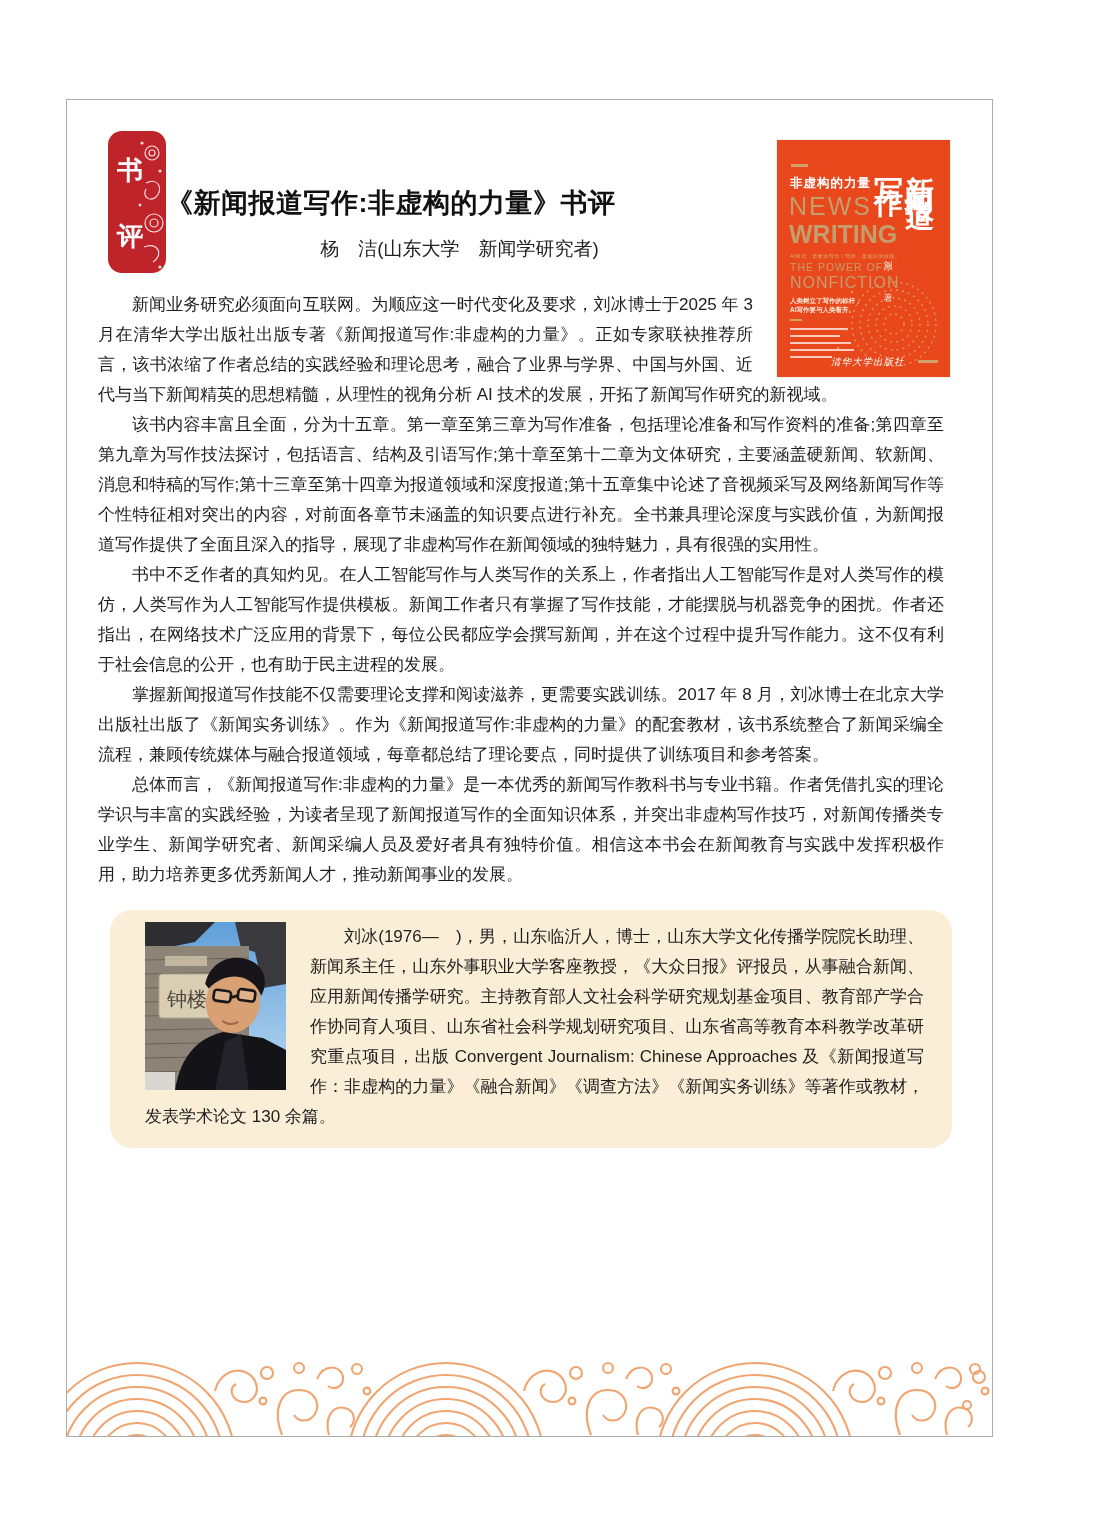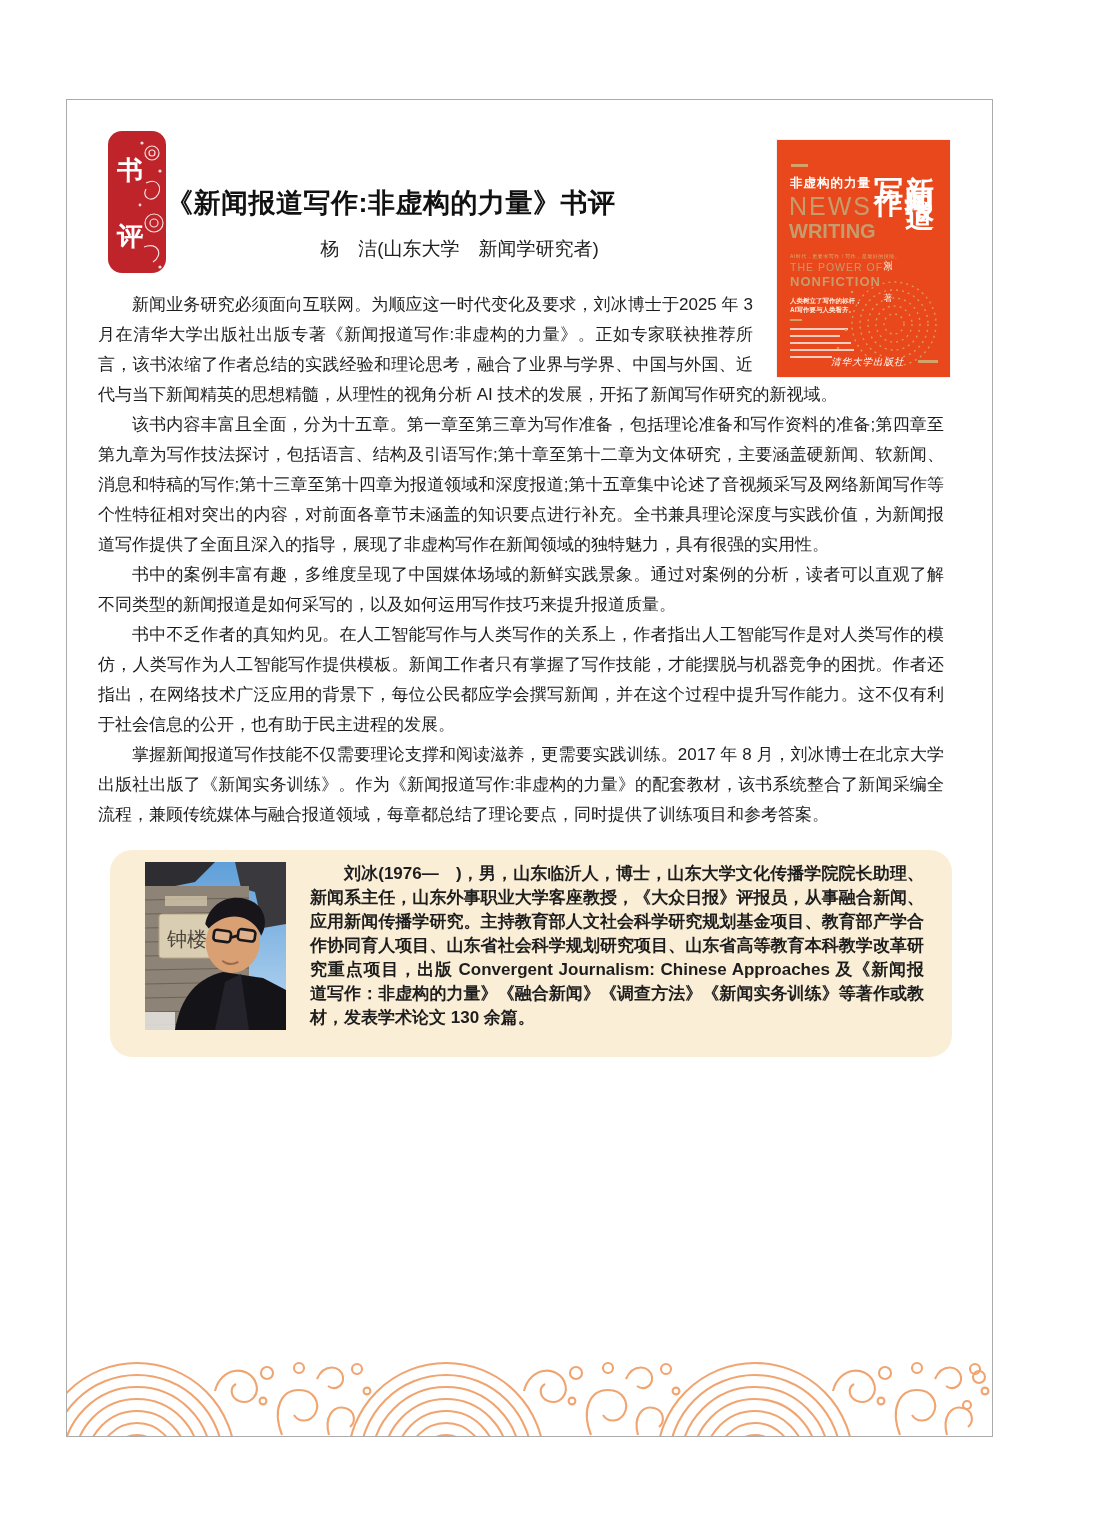--- a/index.html
+++ b/index.html
@@ -16,24 +16,24 @@
   .badge .ch.top{top:26px;}
   .badge .ch.bot{top:92px;}
   .badge svg{position:absolute;right:0;top:0;}
 
   
   .cover{float:right;position:relative;width:173px;height:237px;margin:40px -6px 0 24px;
          background:#e8481c;overflow:hidden;box-shadow:0 0 0 1px rgba(0,0,0,0.05);}
   .cover .gdash{position:absolute;left:14px;top:24px;width:17px;height:3px;background:#d2a268;}
   .cover .series{position:absolute;left:13px;top:35px;font-size:12.5px;font-weight:bold;color:#fff;letter-spacing:1px;}
   .cover .en1{position:absolute;left:12px;top:52px;font-size:25px;font-weight:normal;color:#c59d6d;letter-spacing:2px;}
-  .cover .en2{position:absolute;left:12px;top:80px;font-size:20px;font-weight:bold;color:#c59d6d;letter-spacing:0px;}
+  .cover .en2{position:absolute;left:12px;top:80px;font-size:25px;font-weight:bold;color:#c59d6d;letter-spacing:0px;}
   .cover .tagline{position:absolute;left:13px;top:113px;font-size:5px;color:#d9ad72;letter-spacing:.5px;white-space:nowrap;}
   .cover .pow1{position:absolute;left:13px;top:121px;font-size:10.5px;color:#c59d6d;letter-spacing:1px;}
-  .cover .pow2{position:absolute;left:13px;top:134px;font-size:13px;color:#c59d6d;letter-spacing:1px;font-weight:bold;}
+  .cover .pow2{position:absolute;left:13px;top:134px;font-size:16px;color:#c59d6d;letter-spacing:1px;}
   .cover .quote{position:absolute;left:13px;top:156px;font-size:6.5px;line-height:9px;color:#ffe9d8;font-weight:bold;}
   .cover .mdash{position:absolute;left:13px;top:179px;width:12px;height:2px;background:#d2a268;}
   .cover .bars span{position:absolute;left:13px;height:2px;background:rgba(255,255,255,.72);}
   .cover .vt1{position:absolute;left:128px;top:12px;writing-mode:vertical-rl;font-size:29px;font-weight:600;
               color:#fff;letter-spacing:9px;line-height:1;}
   .cover .vt2{position:absolute;left:97px;top:14px;writing-mode:vertical-rl;font-size:29px;font-weight:600;
               color:#fff;letter-spacing:12px;line-height:1;}
   .cover .vauthor{position:absolute;left:104px;top:112px;writing-mode:vertical-rl;font-size:9px;color:#f3d9c0;letter-spacing:3px;}
   .cover .vzhu{position:absolute;left:104px;top:146px;writing-mode:vertical-rl;font-size:9px;color:#fff;}
   .cover .pub{position:absolute;left:54px;top:216px;font-size:9.5px;color:#fff;font-style:italic;
@@ -45,21 +45,21 @@
   .author{margin:16px 0 0 0;text-align:center;font-size:19px;color:#222;line-height:26px;}
 
   
   .article p{margin:0;font-size:17px;line-height:30px;text-align:justify;text-indent:2em;color:#1d1d1d;}
   .article p.first{margin-top:28px;}
 
   
   .bio-box{position:relative;margin:20px 0 0 12px;width:842px;box-sizing:border-box;
            background:#faeed7;border-radius:22px;padding:12px 28px 16px 35px;min-height:207px;}
   .bio-photo{float:left;width:141px;height:168px;margin:0 24px 4px 0;overflow:hidden;background:#bef264;}
-  .bio-text{font-size:17px;line-height:24px;text-align:justify;text-indent:2em;color:#1d1d1d;font-weight:bold;}
+  .bio-text{font-size:17px;line-height:30px;text-align:justify;text-indent:2em;color:#1d1d1d;}
 
   
   .waves{position:absolute;left:0px;bottom:0px;width:925px;height:79px;overflow:hidden;}
 </style>
 </head>
 <body>
 
 <div class="canvas">
   <div class="page-frame">
     <div class="content">
@@ -128,23 +128,23 @@
         <div class="pub">清华大学出版社</div>
         <div class="bdash"></div>
       </div>
 
       <h1 class="title">《新闻报道写作:非虚构的力量》书评</h1>
       <div class="author">杨　洁(山东大学　新闻学研究者)</div>
 
       <div class="article">
         <p class="first">新闻业务研究必须面向互联网。为顺应这一时代变化及要求，刘冰博士于2025 年 3 月在清华大学出版社出版专著《新闻报道写作:非虚构的力量》。正如专家联袂推荐所言，该书浓缩了作者总结的实践经验和理论思考，融合了业界与学界、中国与外国、近代与当下新闻精英的思想精髓，从理性的视角分析 AI 技术的发展，开拓了新闻写作研究的新视域。</p>
         <p>该书内容丰富且全面，分为十五章。第一章至第三章为写作准备，包括理论准备和写作资料的准备;第四章至第九章为写作技法探讨，包括语言、结构及引语写作;第十章至第十二章为文体研究，主要涵盖硬新闻、软新闻、消息和特稿的写作;第十三章至第十四章为报道领域和深度报道;第十五章集中论述了音视频采写及网络新闻写作等个性特征相对突出的内容，对前面各章节未涵盖的知识要点进行补充。全书兼具理论深度与实践价值，为新闻报道写作提供了全面且深入的指导，展现了非虚构写作在新闻领域的独特魅力，具有很强的实用性。</p>
-        <p>书中的案例丰富有趣，多维度呈现了中国媒体场域的新鲜实践景象。通过对案例的分析，读者可以直观了解不同类型的新闻报道是如何采写的，以及如何运用写作技巧来提升报道质量。</p>
         <p>书中不乏作者的真知灼见。在人工智能写作与人类写作的关系上，作者指出人工智能写作是对人类写作的模仿，人类写作为人工智能写作提供模板。新闻工作者只有掌握了写作技能，才能摆脱与机器竞争的困扰。作者还指出，在网络技术广泛应用的背景下，每位公民都应学会撰写新闻，并在这个过程中提升写作能力。这不仅有利于社会信息的公开，也有助于民主进程的发展。</p>
         <p>掌握新闻报道写作技能不仅需要理论支撑和阅读滋养，更需要实践训练。2017 年 8 月，刘冰博士在北京大学出版社出版了《新闻实务训练》。作为《新闻报道写作:非虚构的力量》的配套教材，该书系统整合了新闻采编全流程，兼顾传统媒体与融合报道领域，每章都总结了理论要点，同时提供了训练项目和参考答案。</p>
+        <p>总体而言，《新闻报道写作:非虚构的力量》是一本优秀的新闻写作教科书与专业书籍。作者凭借扎实的理论学识与丰富的实践经验，为读者呈现了新闻报道写作的全面知识体系，并突出非虚构写作技巧，对新闻传播类专业学生、新闻学研究者、新闻采编人员及爱好者具有独特价值。相信这本书会在新闻教育与实践中发挥积极作用，助力培养更多优秀新闻人才，推动新闻事业的发展。</p>
       </div>
 
       <div class="bio-box">
         <div class="bio-photo">
           <svg width="141" height="168" viewBox="0 0 141 168">
             <defs>
               <linearGradient id="sky" x1="0" y1="0" x2="0" y2="1">
                 <stop offset="0" stop-color="#5f9fd9"></stop>
                   <stop offset="1" stop-color="#bcd9f2"></stop>
               </linearGradient>

